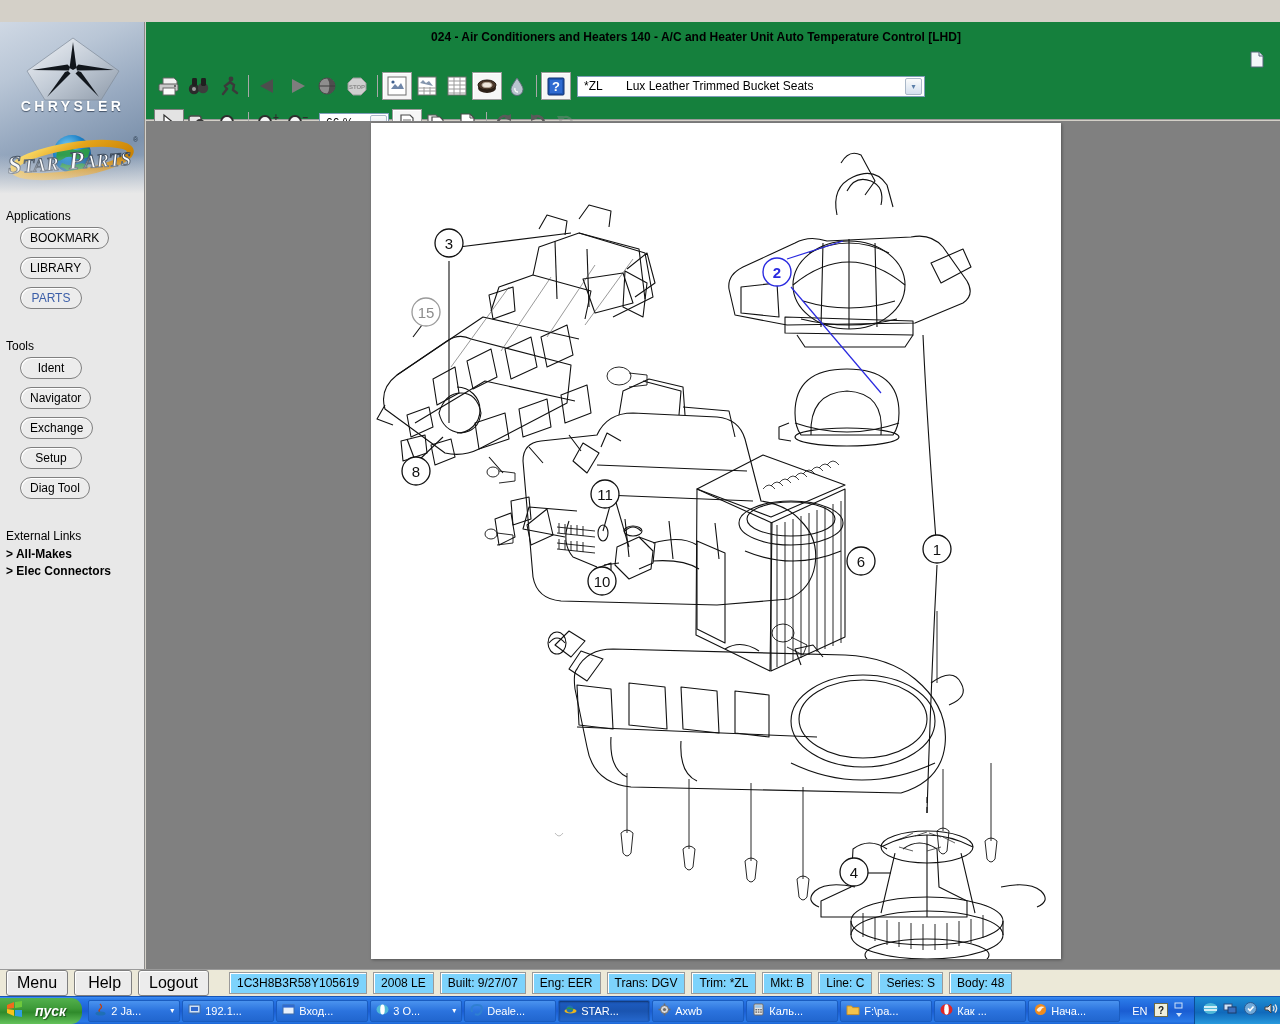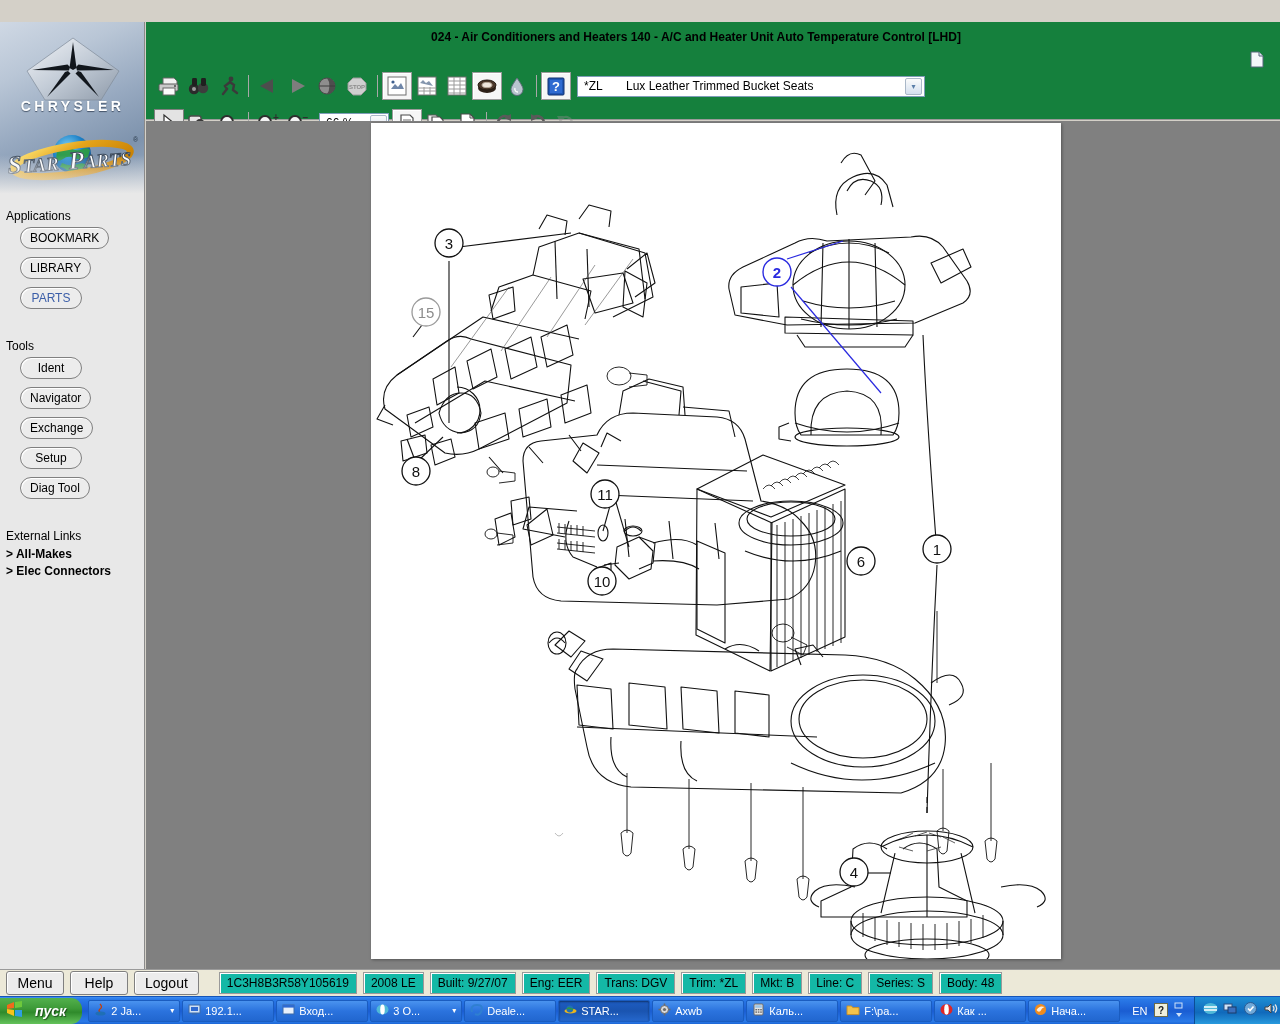--- a/index.html
+++ b/index.html
@@ -155,24 +155,24 @@
   
   #statusbar {
     position: absolute; left: 0; top: 969px; width: 1280px; height: 27px;
     background: #ece9d8; border-top: 1px solid #9a9a9a;
     display: flex; align-items: center; padding-left: 6px; gap: 6px;
   }
   .st-btn {
     min-width: 58px; padding: 3px 10px;
     border: 1px solid #808080; border-radius: 3px; background: #ececec;
     box-shadow: inset 1px 1px 0 #fff;
-    font-size: 14px; text-align: center; cursor: default; white-space: nowrap;
+    font-size: 16px; text-align: right; cursor: default; white-space: nowrap;
   }
   .st-field {
-    padding: 3px 7px; border: 1px solid #9a9a9a; background: #14b8a6;
+    padding: 3px 7px; border: 1px solid #9a9a9a; background: #7dd3fc;
     box-shadow: inset 1px 1px 0 #fff;
     font-size: 12px; white-space: nowrap; cursor: default;
   }
   .st-gap { width: 8px; }
 
   
   #taskbar {
     position: absolute; left: 0; top: 996px; width: 1280px; height: 28px;
     background: linear-gradient(to bottom,#3d8df5 0%,#2a7ae8 8%,#1e63d8 42%,#1a5dd2 52%,#2a7ae8 90%,#1d66d6 100%);
     border-top: 1px solid #1555b8;

